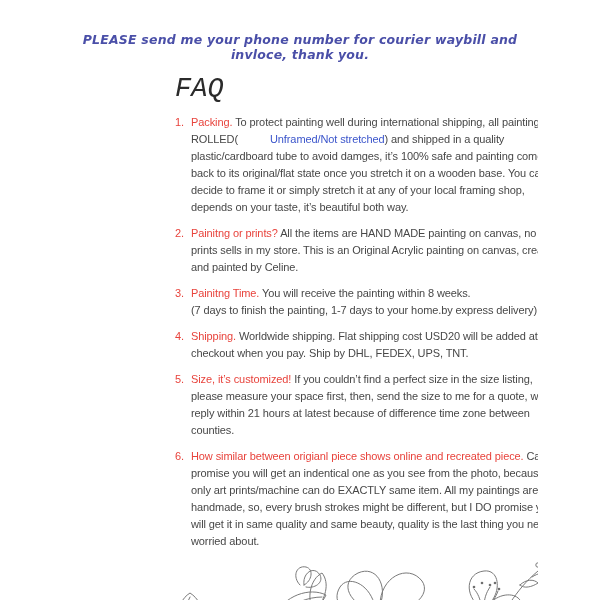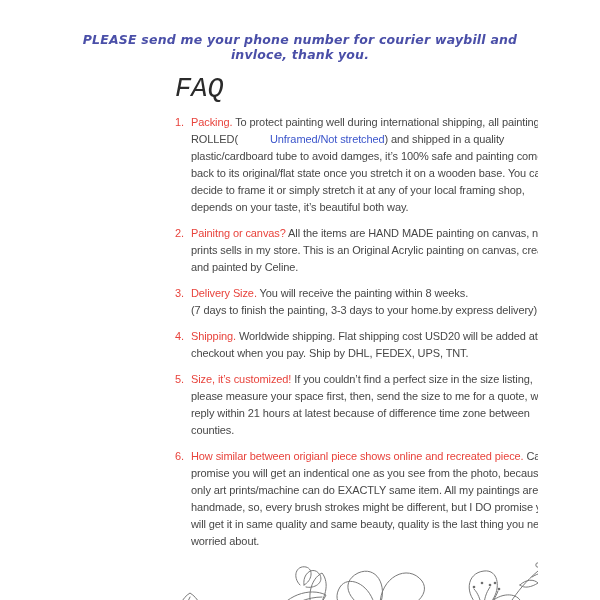--- a/index.html
+++ b/index.html
@@ -76,25 +76,25 @@
 
   <h1 class="faq-title">FAQ</h1>
 
   <div class="faq-list">
       <div class="faq-item">
         <span class="num">1.</span>
         <div class="content"><span class="seg-heading">Packing. </span><span class="seg-body">To protect painting well during international shipping, all paintings are ROLLED(</span><span class="seg-link">Unframed/Not stretched</span><span class="seg-body">) and shipped in a quality plastic/cardboard tube to avoid damges, it’s 100% safe and painting comes back to its original/flat state once you stretch it on a wooden base. You can decide to frame it or simply stretch it at any of your local framing shop, depends on your taste, it’s beautiful both way.</span></div>
       </div>
       <div class="faq-item">
         <span class="num">2.</span>
-        <div class="content"><span class="seg-heading">Painitng or canvas? </span><span class="seg-body">All the items are HAND MADE painting on canvas, no art prints sells in my store. This is an Original Acrylic painting on canvas, created and painted by Celine.</span></div>
+        <div class="content"><span class="seg-heading">Painitng or prints? </span><span class="seg-body">All the items are HAND MADE painting on canvas, no art prints sells in my store. This is an Original Acrylic painting on canvas, created and painted by Celine.</span></div>
       </div>
       <div class="faq-item">
         <span class="num">3.</span>
-        <div class="content"><span class="seg-heading">Delivery Size. </span><span class="seg-body">You will receive the painting within 8 weeks.</span><br><span class="seg-body">(7 days to finish the painting, 3-3 days to your home.by express delivery)</span></div>
+        <div class="content"><span class="seg-heading">Painitng Time. </span><span class="seg-body">You will receive the painting within 8 weeks.</span><br><span class="seg-body">(7 days to finish the painting, 1-7 days to your home.by express delivery)</span></div>
       </div>
       <div class="faq-item">
         <span class="num">4.</span>
         <div class="content"><span class="seg-heading">Shipping. </span><span class="seg-body">Worldwide shipping. Flat shipping cost USD20 will be added at checkout when you pay. Ship by DHL, FEDEX, UPS, TNT.</span></div>
       </div>
       <div class="faq-item">
         <span class="num">5.</span>
         <div class="content"><span class="seg-heading">Size, it’s customized! </span><span class="seg-body">If you couldn’t find a perfect size in the size listing, please measure your space first, then, send the size to me for a quote, will reply within 21 hours at latest because of difference time zone between counties.</span></div>
       </div>
       <div class="faq-item">

